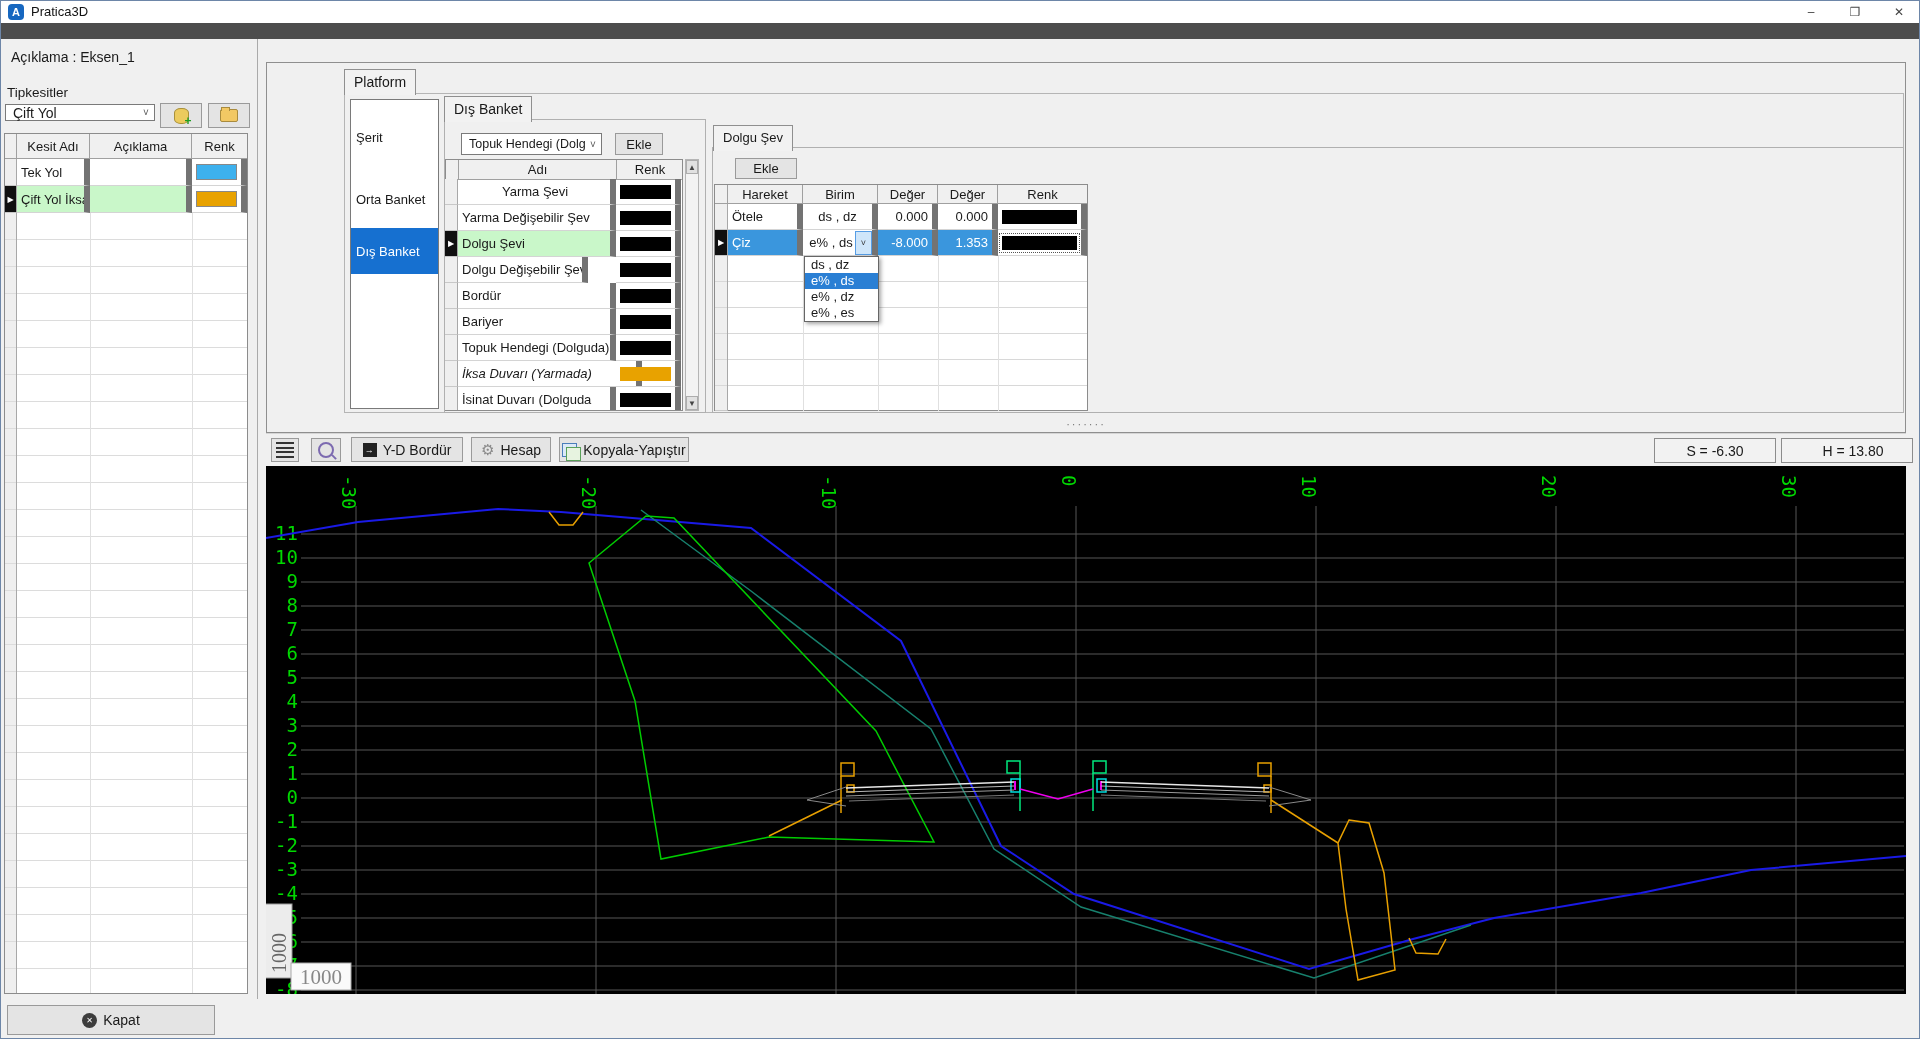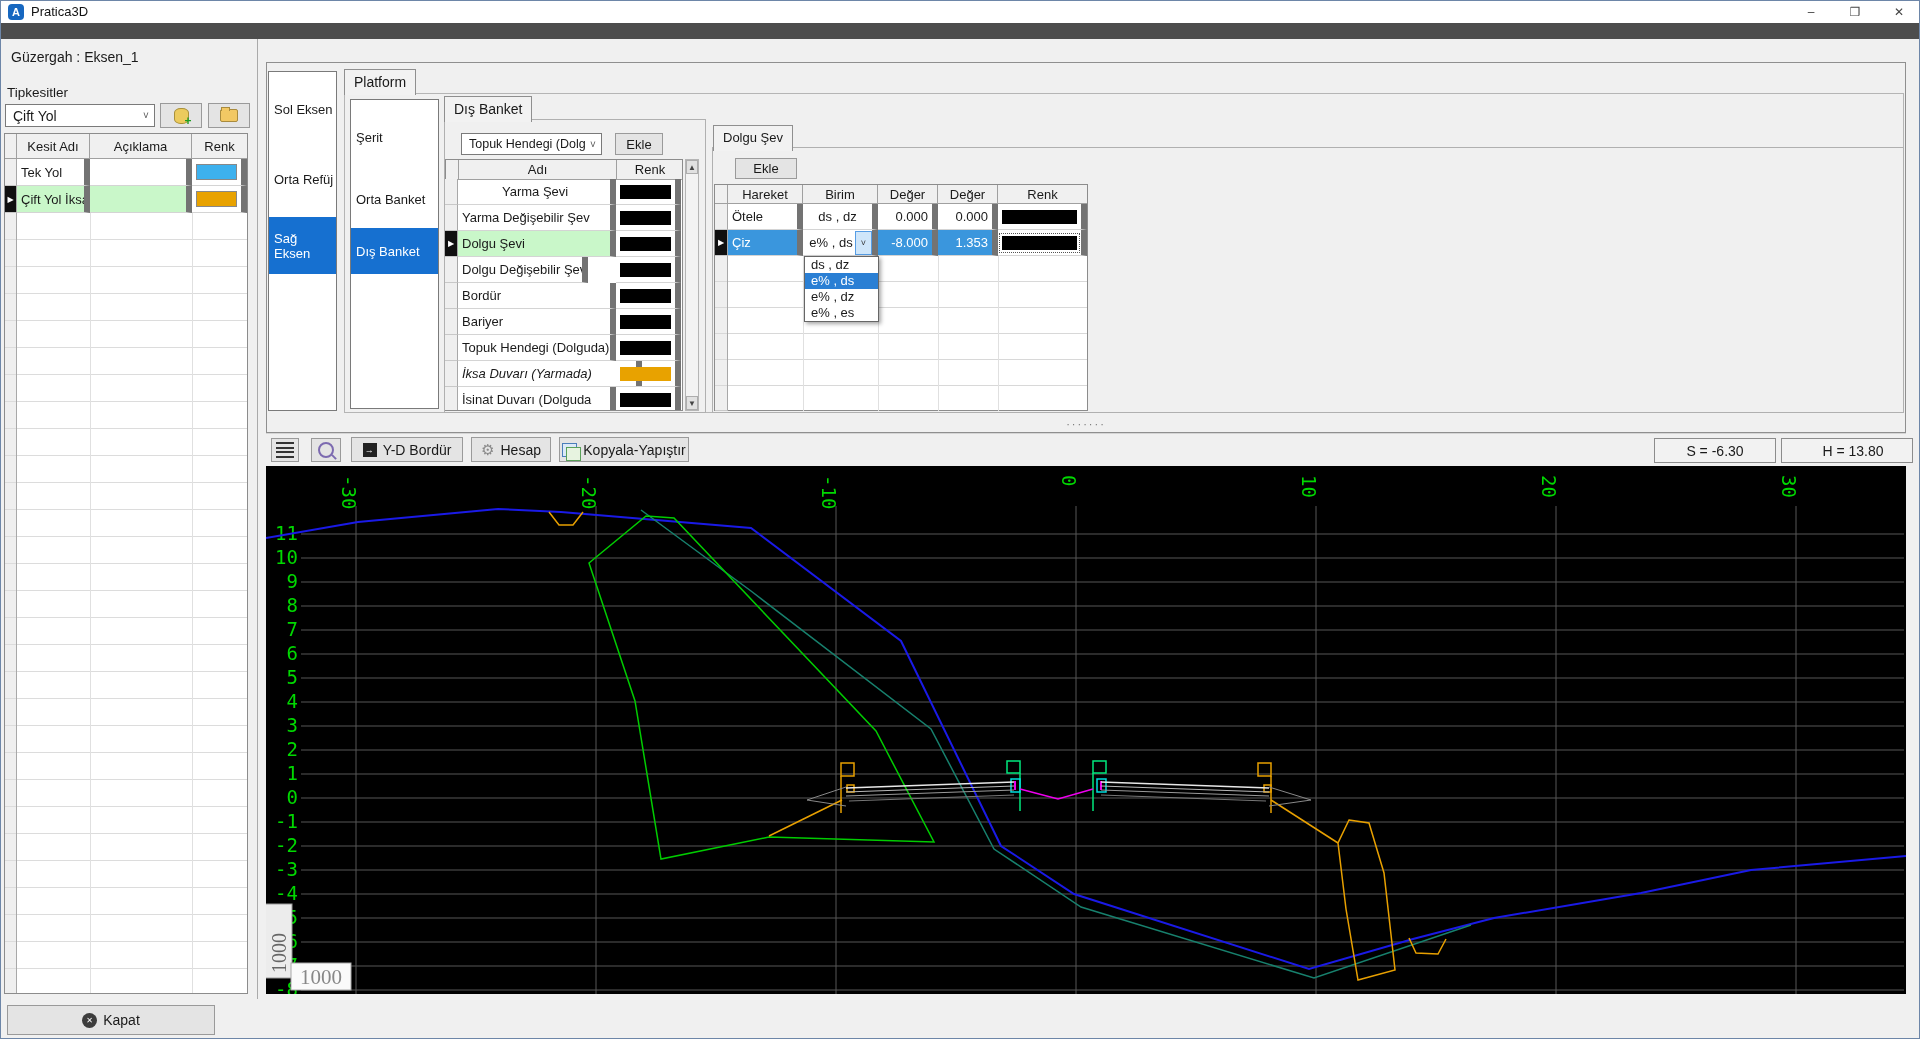--- a/index.html
+++ b/index.html
@@ -72,24 +72,24 @@
 
   <div class="abs titlebar">
     <div class="abs applogo">A</div>
     <div class="abs apptitle">Pratica3D</div>
     <div class="abs winbtn" style="left:1788px">–</div>
     <div class="abs winbtn" style="left:1832px">❐</div>
     <div class="abs winbtn" style="left:1876px">✕</div>
   </div>
   <div class="abs darkstrip"></div>
 
-  <div class="abs" style="left:10px;top:48px;">Güzergah : Eksen_1</div>
+  <div class="abs" style="left:10px;top:48px;">Açıklama : Eksen_1</div>
   <div class="abs" style="left:6px;top:84px;font-size:13.5px;">Tipkesitler</div>
 
-  <div class="abs combo" style="left:4px;top:103px;width:150px;height:23px;">
+  <div class="abs combo" style="left:4px;top:103px;width:150px;height:17px;">
     <span class="txt">Çift Yol</span>
     <span class="chev">˅</span>
   </div>
   <div class="abs btn" style="left:159px;top:102px;width:42px;height:25px;">
     <span class="ico-db"></span>
   </div>
   <div class="abs btn" style="left:207px;top:102px;width:42px;height:25px;">
     <span class="ico-folder"></span>
   </div>
 
@@ -123,25 +123,20 @@
   <div class="abs btn" style="left:6px;top:1004px;width:208px;height:30px;font-size:14px;">
     <span class="ico-closec">✕</span>
     <span>Kapat</span>
   </div>
 
   <div class="abs" style="left:256px;top:38px;width:1px;height:960px;background:#aaa;"></div>
 
 
   <div class="abs" style="left:265px;top:61px;width:1640px;height:371px;background:#f0f0f0;border:1px solid #8f8f8f;box-sizing:border-box;"></div>
 
-  <div class="abs listbox" style="left:267px;top:70px;width:69px;height:340px;">
-    <div class="li-item" style="top:30px;">Sol Eksen</div>
-    <div class="li-item" style="top:100px;">Orta Refüj</div>
-    <div class="li-item li-sel" style="top:145px;height:57px;">Sağ Eksen</div>
-  </div>
 
   <span class="abs tab tab-active" style="left:343px;top:68px;">Platform</span>
   <div class="abs" style="left:343px;top:92px;width:1560px;height:320px;border:1px solid #b5b5b5;box-sizing:border-box;"></div>
 
   <div class="abs listbox" style="left:349px;top:98px;width:89px;height:310px;">
     <div class="li-item" style="top:30px;">Şerit</div>
     <div class="li-item" style="top:92px;">Orta Banket</div>
     <div class="li-item li-sel" style="top:128px;height:46px;">Dış Banket</div>
   </div>
 

